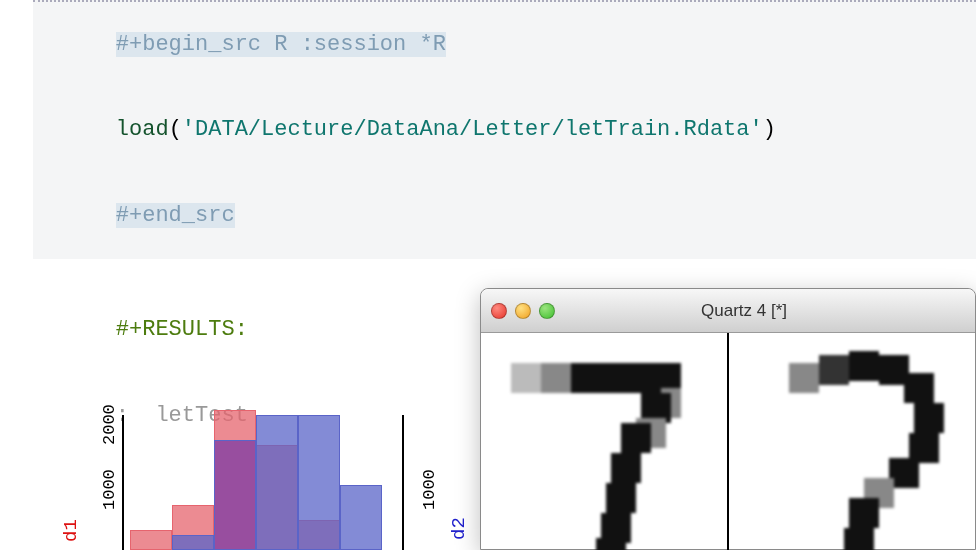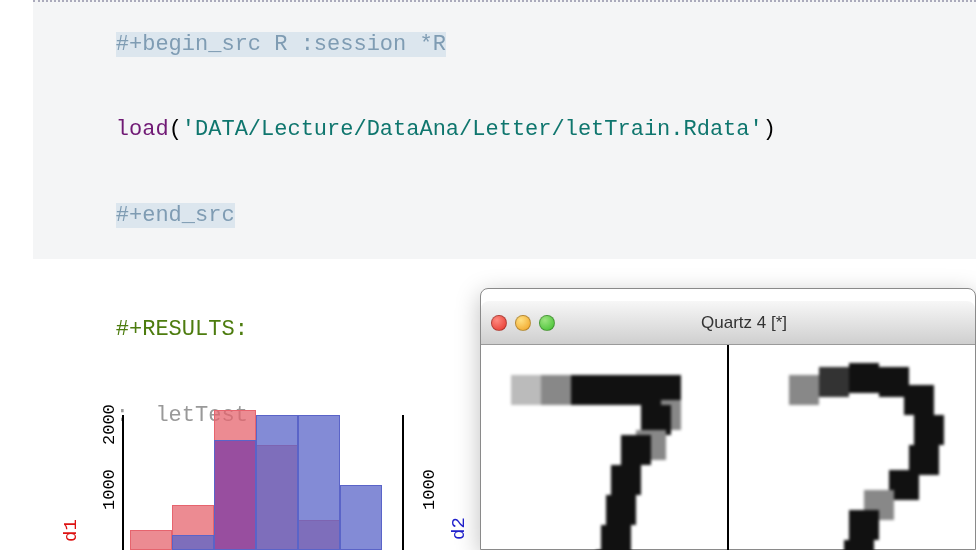--- a/index.html
+++ b/index.html
@@ -1,20 +1,20 @@
 <!DOCTYPE html>
 <html><head>
 <meta charset="utf-8">
 <style>
   * { margin:0; padding:0; box-sizing:border-box; }
   html,body { width:976px; height:550px; font-family:"Courier New",monospace; font-size:22px; background:#fff; overflow:hidden; }
   .editor { width:100%; height:100%; position:relative;padding-left:33px; }
   .line { white-space:pre; line-height:1.3; padding-left:30px; }
   .srcblock { background:#f4f5f6; }
-  .fn { color:#701a75; }
+  .fn { color:#14532d; }
   .str { color:#0f766e; }
   .directive { color:#7f9cb3; }
   .hl { background:#dce6ee; color:#7f9cb3; }
   .results { color:#4d7c0f; }
   .grey { color:#999; }
   .toprule { border-top:2px dotted #aab; }
   .blank { height:28px; }
   .axis-tick { position:absolute; transform:rotate(-90deg); transform-origin:left top; font-size:17px; font-family:"Courier New",monospace; }
   .axis-tick.l1 { left:100px; top:510px; }
   .axis-tick.l2 { left:100px; top:445px; }
@@ -26,21 +26,21 @@
   .bar { position:absolute; bottom:0; width:42px; }
   .red { background:rgba(230,100,110,0.75); border:1px solid rgba(230,100,110,1); }
   .blue { background:rgba(90,100,200,0.75); border:1px solid rgba(90,100,200,1); }
   .overlap { background:rgba(140,70,160,0.88); }
   .axline { position:absolute; background:#000; }
   .vline { width:2px; height:135px; left:122px; top:415px; }
   .vline2 { width:2px; height:135px; left:402px; top:415px; }
 
   
   .quartz { position:absolute; left:480px; top:288px; width:496px; height:262px; background:#fff; border:1px solid #8a8a8a; border-top-left-radius:8px; border-top-right-radius:8px; box-shadow:0 6px 24px rgba(0,0,0,0.25); }
-  .titlebar { height:44px; background:linear-gradient(#f7f7f7,#cfcfcf); border-bottom:1px solid #9a9a9a; border-top-left-radius:8px; border-top-right-radius:8px; display:flex; align-items:center; padding:0 10px;margin-top:12px; }
+  .titlebar { height:44px; background:linear-gradient(#f7f7f7,#cfcfcf); border-bottom:1px solid #9a9a9a; border-top-left-radius:8px; border-top-right-radius:8px; display:flex; align-items:center; padding:0 10px; }
   .tlight { width:16px; height:16px; border-radius:50%; margin-right:8px; border:1px solid rgba(0,0,0,0.25); }
   .tl-close { background:radial-gradient(circle at 35% 30%,#ff8a80,#e5342a); }
   .tl-min { background:radial-gradient(circle at 35% 30%,#ffe082,#f0a020); }
   .tl-zoom { background:radial-gradient(circle at 35% 30%,#9be47f,#3fbf2e); }
   .titletxt { flex:1; text-align:center; font-family:"Lucida Grande","Helvetica Neue",sans-serif; font-size:17px; color:#333; padding-right:40px; }
   .qcontent { display:flex; height:calc(100% - 32px); }
   .pane { flex:1; border-right:2px solid #000; position:relative; }
   .pane:last-child { border-right:none; }
 
   

